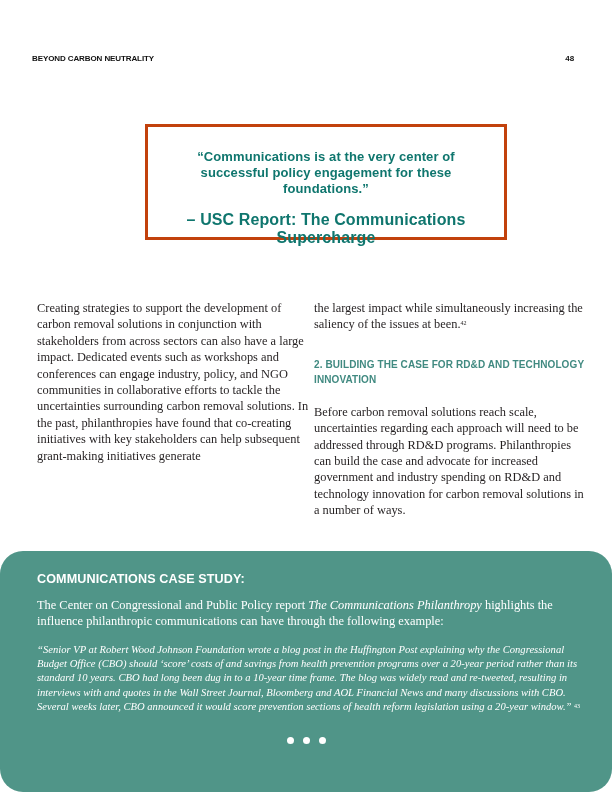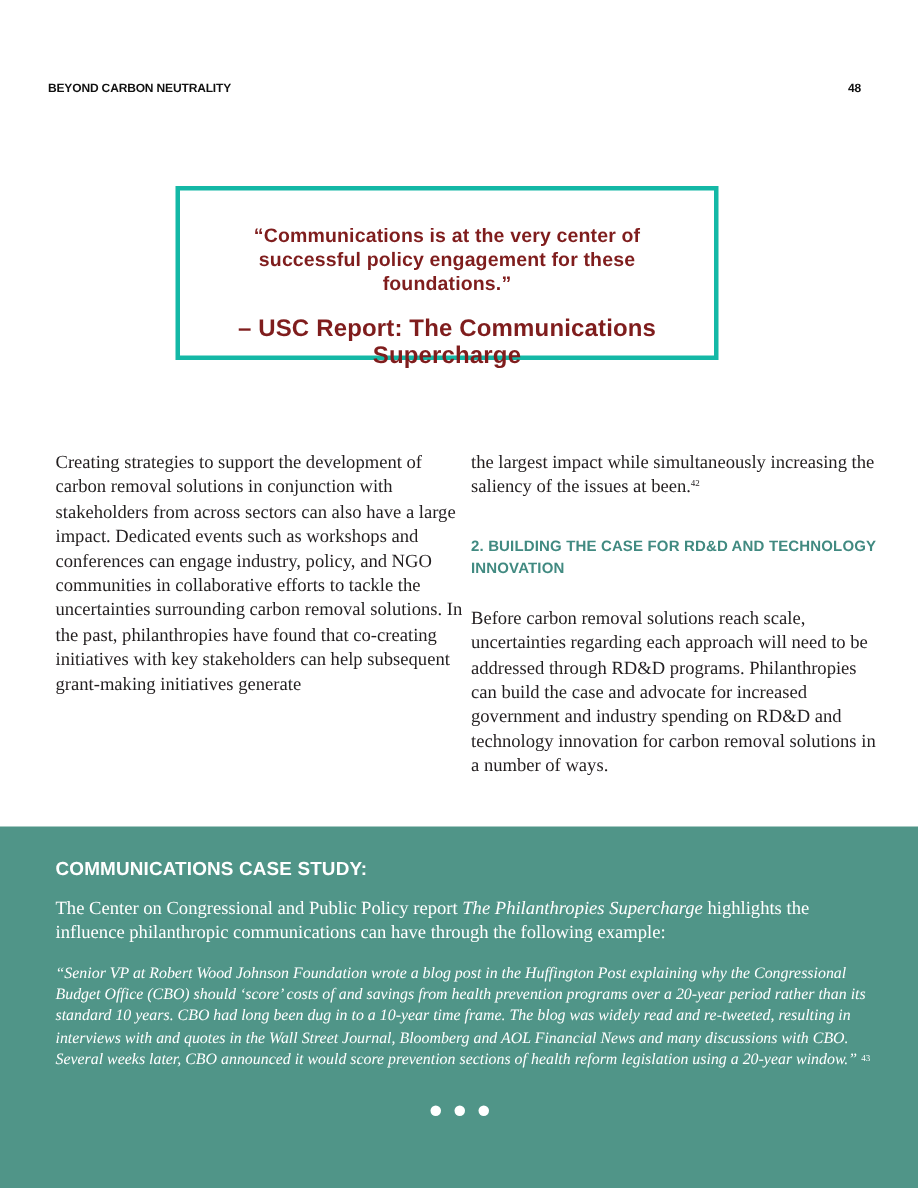--- a/index.html
+++ b/index.html
@@ -24,29 +24,29 @@
       display: flex;
       justify-content: space-between;
       font-family: "Liberation Sans", sans-serif;
       font-size: 8px;
       font-weight: bold;
       letter-spacing: -0.1px;
       color: #111111;
     }
     .quote-box {
       position: absolute;
-      left: 117px;
+      left: 145px;
       top: 124px;
       width: 356px;
       height: 110px;
-      border: 3px solid #14b8a6;
+      border: 3px solid #c2410c;
       box-sizing: content-box;
       text-align: center;
       font-family: "Liberation Sans", sans-serif;
-      color: #7f1d1d;
+      color: #0f766e;
     }
     .quote-text {
       margin: 22px 30px 0 30px;
       font-size: 13px;
       font-weight: bold;
       line-height: 16px;
       letter-spacing: 0.1px;
     }
     .quote-source {
       margin-top: 14px;
@@ -83,20 +83,21 @@
       letter-spacing: 0.1px;
     }
     .case-panel {
       position: absolute;
       left: 0;
       top: 551px;
       width: 612px;
       height: 241px;
       background: #509588;
       color: #ffffff;
+      border-radius: 23px;
     }
     .case-title {
       position: absolute;
       left: 37px;
       top: 21px;
       font-family: "Liberation Sans", sans-serif;
       font-weight: bold;
       font-size: 12.6px;
       letter-spacing: 0.1px;
     }
@@ -156,20 +157,20 @@
 </div>
 
 <div class="col col-right">
   <p style="margin-bottom:0;"><span>the largest impact while simultaneously increasing the saliency of the issues at been.</span><sup>42</sup></p>
   <div class="section-heading">2. BUILDING THE CASE FOR RD&amp;D AND TECHNOLOGY INNOVATION</div>
   <p>Before carbon removal solutions reach scale, uncertainties regarding each approach will need to be addressed through RD&amp;D programs. Philanthropies can build the case and advocate for increased government and industry spending on RD&amp;D and technology innovation for carbon removal solutions in a number of ways.</p>
 </div>
 
 <div class="case-panel">
   <div class="case-title">COMMUNICATIONS CASE STUDY:</div>
-  <div class="case-intro"><span>The Center on Congressional and Public Policy report </span><em>The Philanthropies Supercharge</em><span> highlights the influence philanthropic communications can have through the following example:</span></div>
+  <div class="case-intro"><span>The Center on Congressional and Public Policy report </span><em>The Communications Philanthropy</em><span> highlights the influence philanthropic communications can have through the following example:</span></div>
   <div class="case-quote"><span>“Senior VP at Robert Wood Johnson Foundation wrote a blog post in the Huffington Post explaining why the Congressional Budget Office (CBO) should ‘score’ costs of  and savings from health prevention programs over a 20-year period rather than its standard 10 years. CBO had long been dug in to a 10-year time frame. The blog was widely read and re-tweeted, resulting in interviews with and quotes in the Wall Street Journal, Bloomberg and AOL Financial News and many discussions with CBO. Several weeks later, CBO announced it would score prevention sections of  health reform legislation using a 20-year window.”</span> <sup>43</sup></div>
   <div class="dots">
     <div class="dot"></div>
     <div class="dot"></div>
     <div class="dot"></div>
   </div>
 </div>
 
 </body></html>

